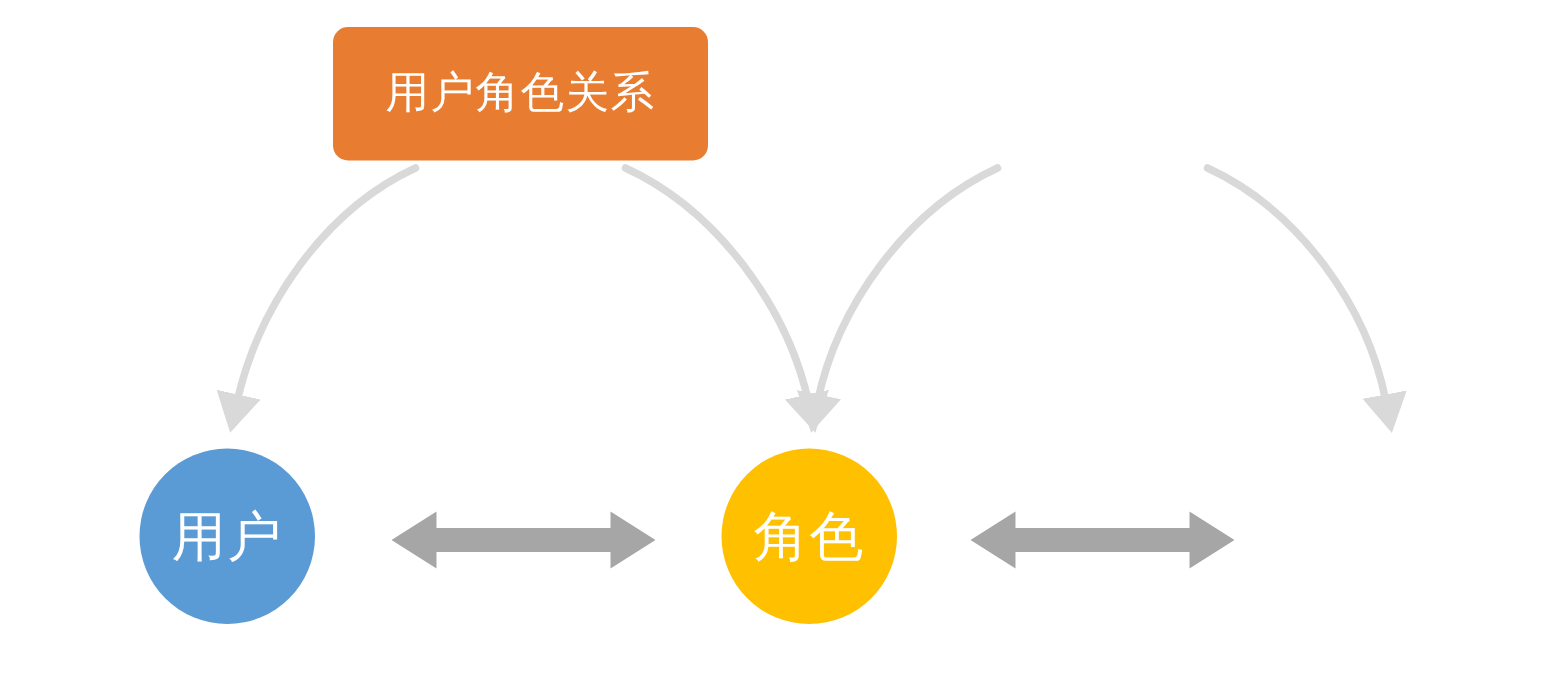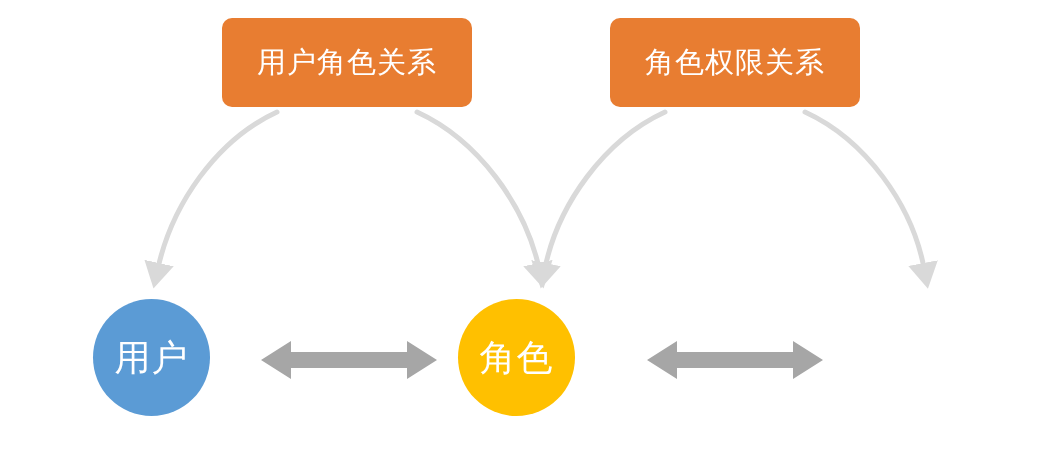--- a/index.html
+++ b/index.html
@@ -62,21 +62,21 @@
     align-items: center;
     justify-content: center;
     color: #ffffff;
     font-size: 36px;
     letter-spacing: 1px;
     line-height: 1;
     white-space: nowrap;
     z-index: 2;
   }
   #node-user   { left: 73px;  top: 299px; }
-  #node-role   { left: 438px; top: 299px; }
+  #node-role   { left: 461px; top: 299px; }
   #node-perm   { left: 841px; top: 299px; }
 
   .bidir-arrow {
     position: absolute;
     top: 338px;
     height: 44px;
     z-index: 1;
   }
   #arrow-user-role { left: 241px; width: 176px; }
   #arrow-role-perm { left: 627px; width: 176px; }
@@ -100,23 +100,20 @@
 
     <path d="M 645,112 C 584,140 538,205 525,268" fill="none" stroke="#D9D9D9" stroke-width="5" stroke-linecap="round" marker-end="url(#arrowhead-gray)"></path>
 
     <path d="M 785,112 C 846,140 892,205 904,268" fill="none" stroke="#D9D9D9" stroke-width="5" stroke-linecap="round" marker-end="url(#arrowhead-gray)"></path>
   </svg>
 
   <div class="rel-box" id="rel-box-user-role" style="background:#E87D31;">
     <span>用户角色关系</span>
   </div>
 
-  <div class="rel-box" id="rel-box-role-perm" style="background:#E87D31;">
-    <span>角色权限关系</span>
-  </div>
 
   <div class="entity-node" id="node-user" style="background:#5B9BD5;">
     <span>用户</span>
   </div>
 
   <div class="entity-node" id="node-role" style="background:#FFC000;">
     <span>角色</span>
   </div>
 
 

